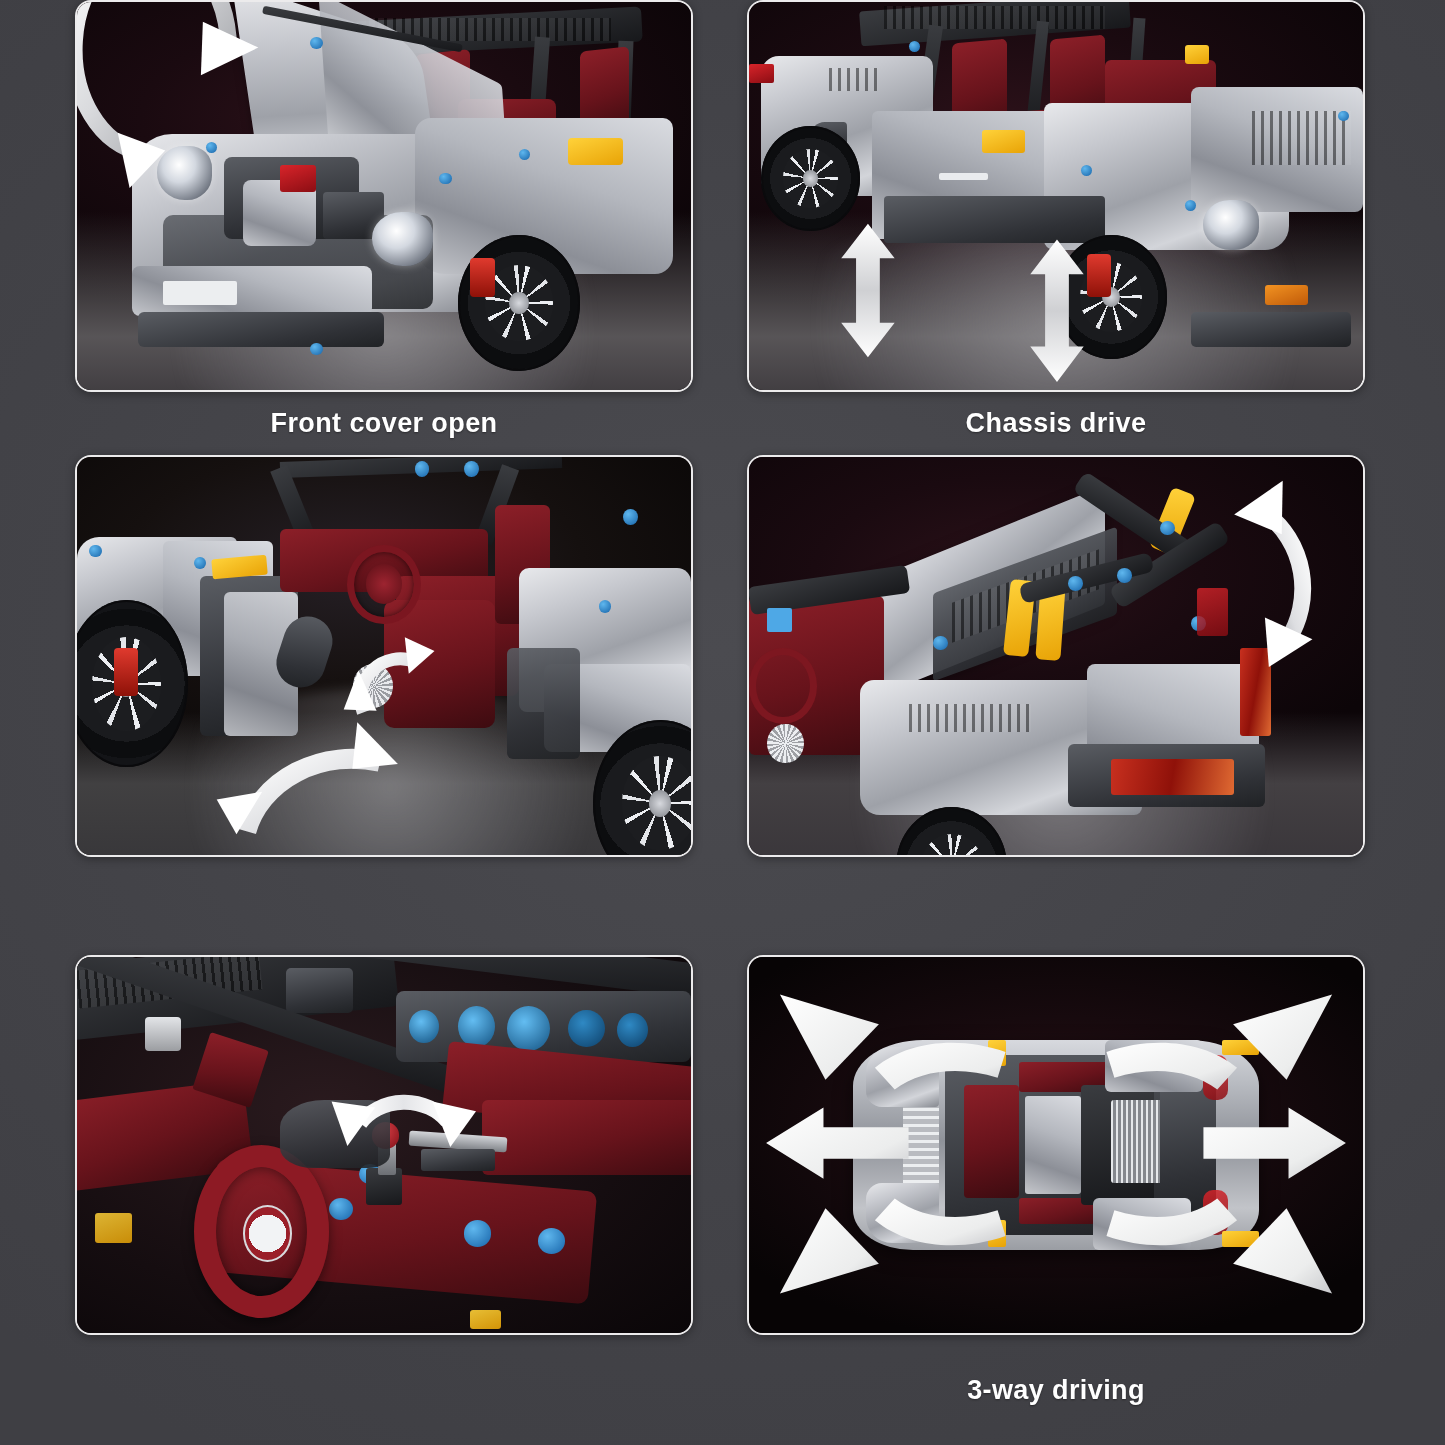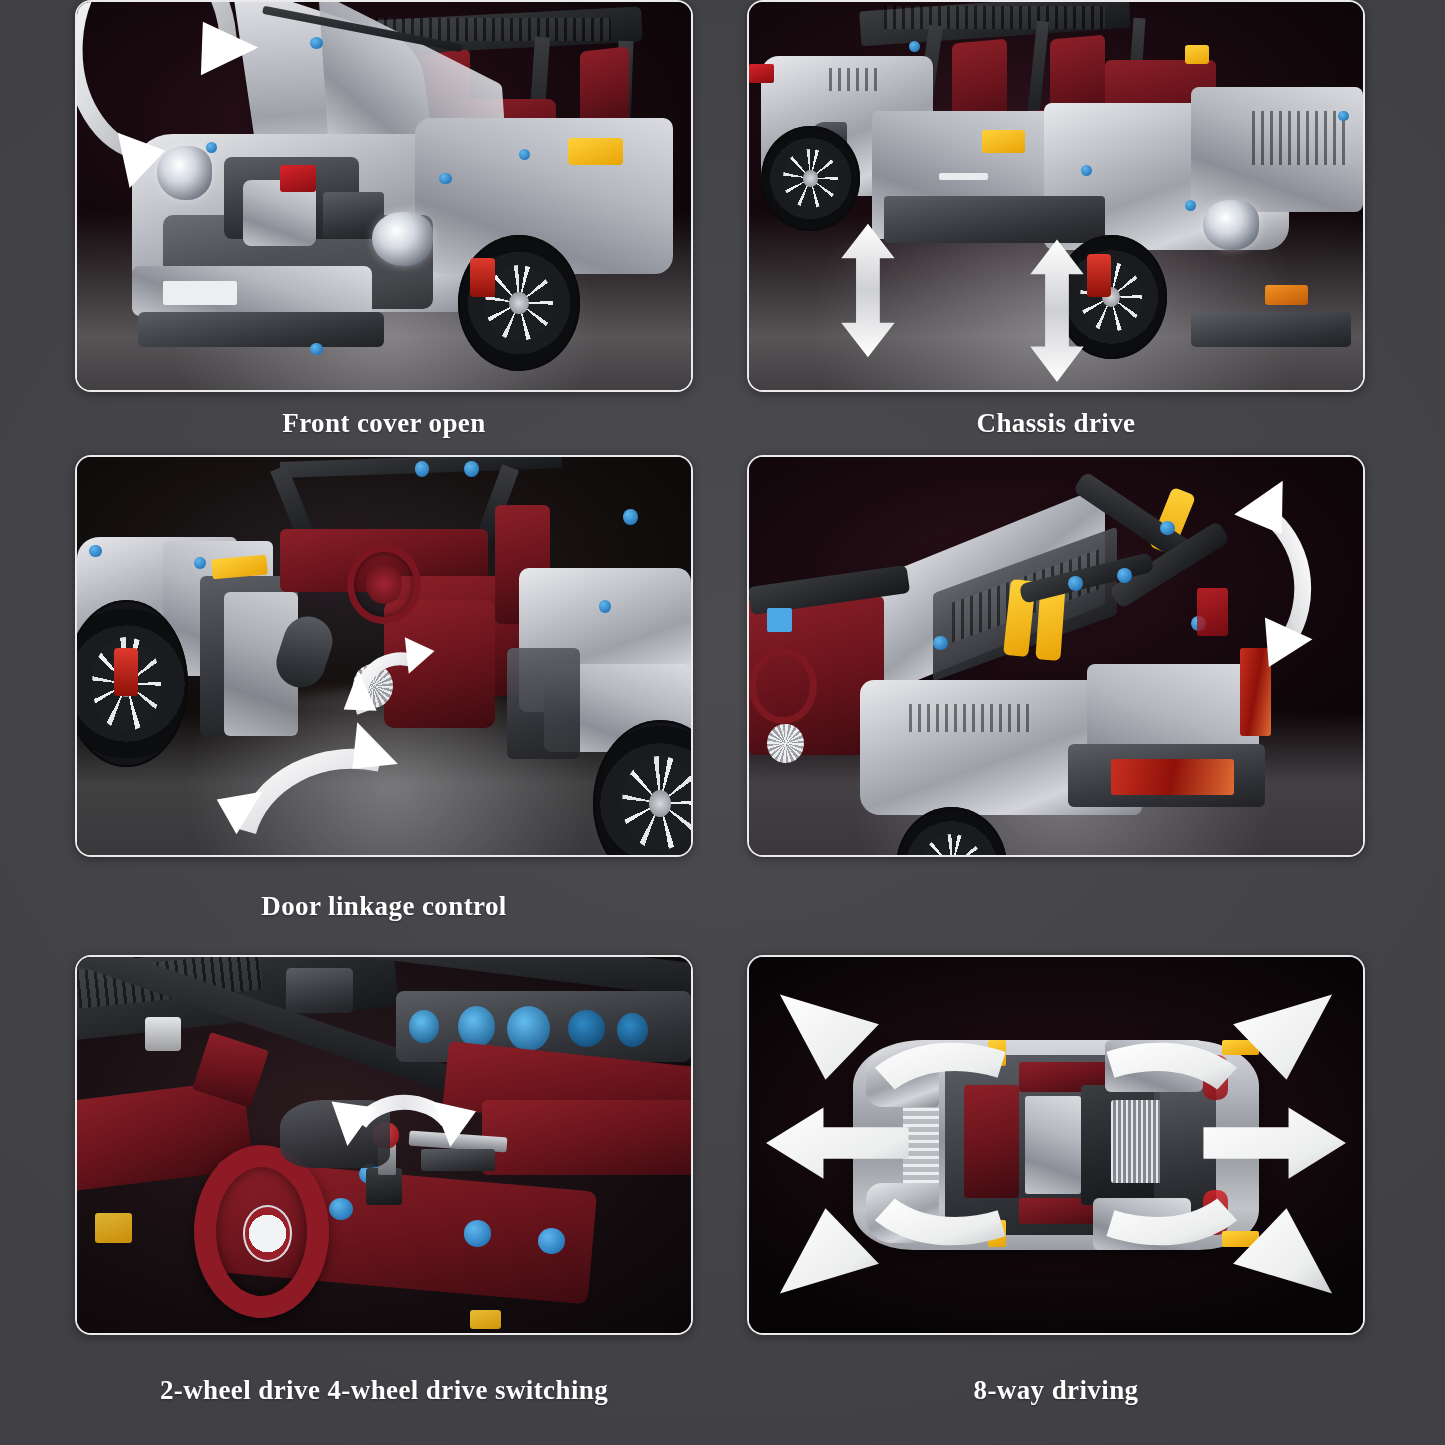--- a/index.html
+++ b/index.html
@@ -47,21 +47,21 @@
     color:#ffffff;
     font-size:27px;
     font-weight:bold;
     letter-spacing:0.4px;
     text-align:center;
     width:100%;
     margin-top:0;
     line-height:1;
     text-shadow:0 1px 2px rgba(0,0,0,0.4);
   }
-  .cap-wrap{ flex:1; display:flex; align-items:center; justify-content:flex-start;font-family:Liberation Serif, serif; }
+  .cap-wrap{ flex:1; display:flex; align-items:center; justify-content:flex-start; }
 
   
   .scene{ position:absolute; inset:0; }
   .bg-dark-maroon{
     background:
       radial-gradient(ellipse 70% 55% at 42% 30%, #2b1119 0%, #1a0a10 45%, #0c0508 100%);
   }
   .bg-dark-gray{
     background:
       radial-gradient(ellipse 75% 60% at 45% 28%, #262026 0%, #15100f 50%, #080606 100%);
@@ -340,23 +340,20 @@
             <path d="M288,258 A40,40 0 0 1 341,207" fill="none" stroke="url(#ag3)" stroke-width="13"></path>
             <polygon points="258,171 288,204 256,213" fill="#ffffff" transform="translate(18,48) rotate(18 272 192)"></polygon>
             <polygon points="330,182 360,196 334,219" fill="#ffffff"></polygon>
 
             <path d="M170,378 A110,96 0 0 1 305,308" fill="none" stroke="url(#ag3)" stroke-width="20"></path>
             <polygon points="140,346 186,338 160,381" fill="#ffffff"></polygon>
             <polygon points="282,268 323,310 277,315" fill="#ffffff"></polygon>
           </svg>
         </div>
       </div>
-      <div class="cap-wrap">
-          <div class="caption">Door linkage control</div>
-        </div>
     </div>
 
     <div class="cell">
       <div class="panel r2">
         <div class="scene bg-dark-maroon">
           <div class="floor2"></div>
           <div class="glow" style="left:8%;top:60%;width:86%;height:48%;"></div>
 
           <div class="body-sil silver" style="left:10%;top:22%;width:48%;height:30%;transform:skewY(-22deg);border-radius:30px 6px 4px 4px;box-shadow:0 6px 14px rgba(0,0,0,.55);"></div>
           <div class="body-sil darkgray" style="left:30%;top:26%;width:30%;height:22%;transform:skewY(-20deg);border-radius:4px;opacity:.92;"></div>
@@ -460,23 +457,20 @@
                   <stop offset="50%" stop-color="#e4e5e8"></stop>
                 <stop offset="100%" stop-color="#ffffff"></stop>
               </linearGradient>
             </defs>
             <path d="M285,168 A54,48 0 0 1 373,166" fill="none" stroke="url(#ag5)" stroke-width="15"></path>
             <polygon points="256,146 300,152 272,191" fill="#ffffff"></polygon>
             <polygon points="358,146 402,156 376,192" fill="#ffffff"></polygon>
           </svg>
         </div>
       </div>
-      <div class="cap-wrap">
-          <div class="caption">2-wheel drive 4-wheel drive switching</div>
-        </div>
     </div>
 
     <div class="cell">
       <div class="panel r3">
         <div class="scene" style="background:radial-gradient(ellipse 65% 58% at 50% 45%, #2e1218 0%, #170a0e 50%, #070405 100%);">
 
           <div class="body-sil" style="left:17%;top:22%;width:66%;height:56%;border-radius:70px 70px 60px 60px / 46px 46px 40px 40px;background:linear-gradient(180deg,#d7d9de 0%,#b9bcc2 20%,#8f9299 48%,#c2c4c9 80%,#9a9da3 100%);box-shadow:0 6px 18px rgba(0,0,0,.55);"></div>
 
           <div class="body-sil darkgray" style="left:32%;top:26%;width:40%;height:48%;border-radius:8px;"></div>
           <div class="body-sil maroonC" style="left:35%;top:34%;width:9%;height:30%;border-radius:4px;"></div>
@@ -523,18 +517,18 @@
               <path d="M126,266 C160,294 212,298 258,282 L250,256 C212,268 172,264 146,244 Z"></path>
               <polygon points="30,340 130,310 76,254"></polygon>
 
               <path d="M492,266 C458,294 406,298 360,282 L368,256 C406,268 446,264 472,244 Z"></path>
               <polygon points="588,340 488,310 542,254"></polygon>
             </g>
           </svg>
         </div>
       </div>
       <div class="cap-wrap">
-          <div class="caption">8-way driving</div>
+          <div class="caption">3-way driving</div>
         </div>
     </div>
 
   </div>
 </div>
 
 </body></html>

